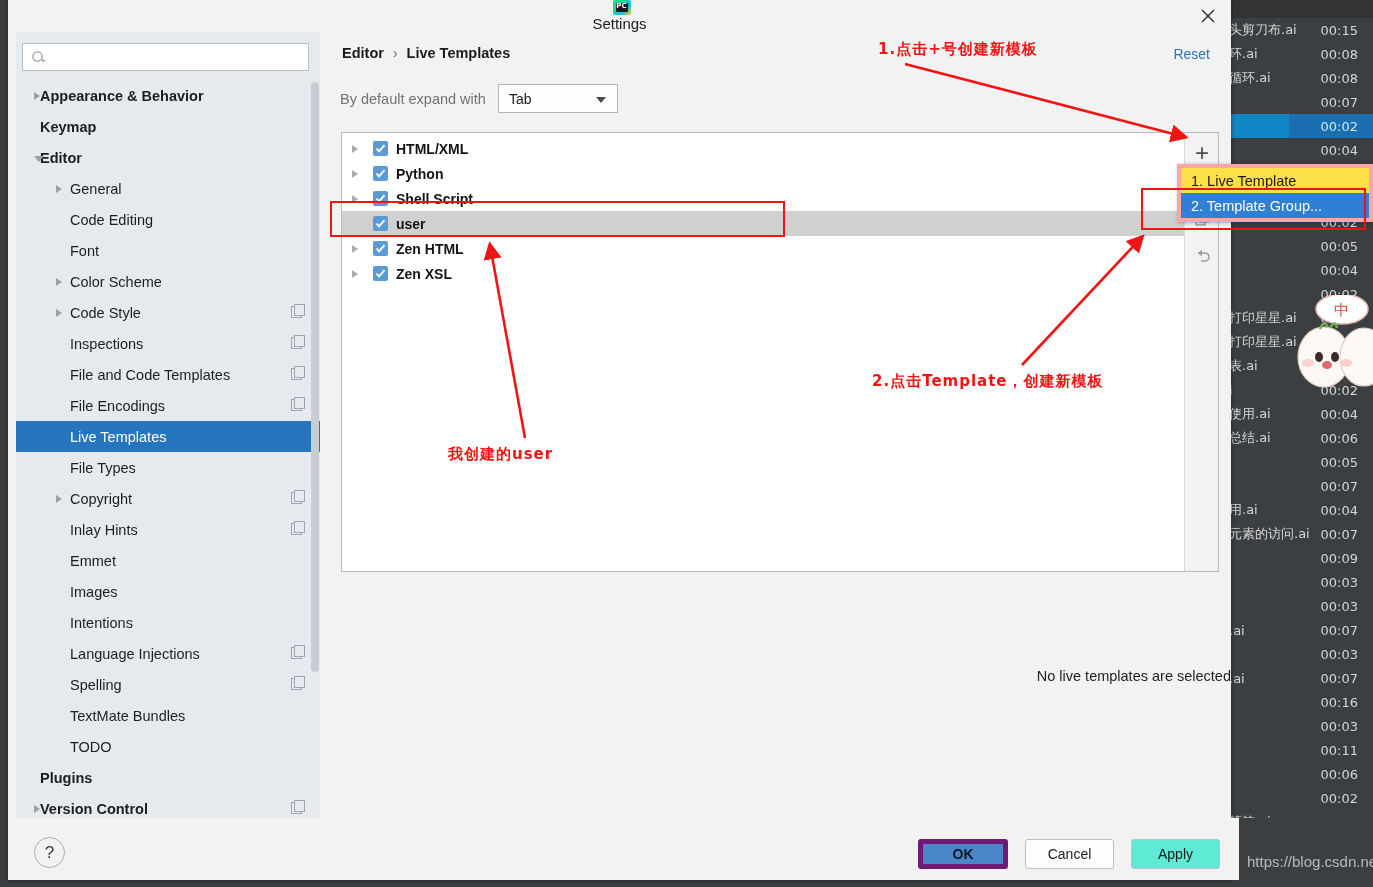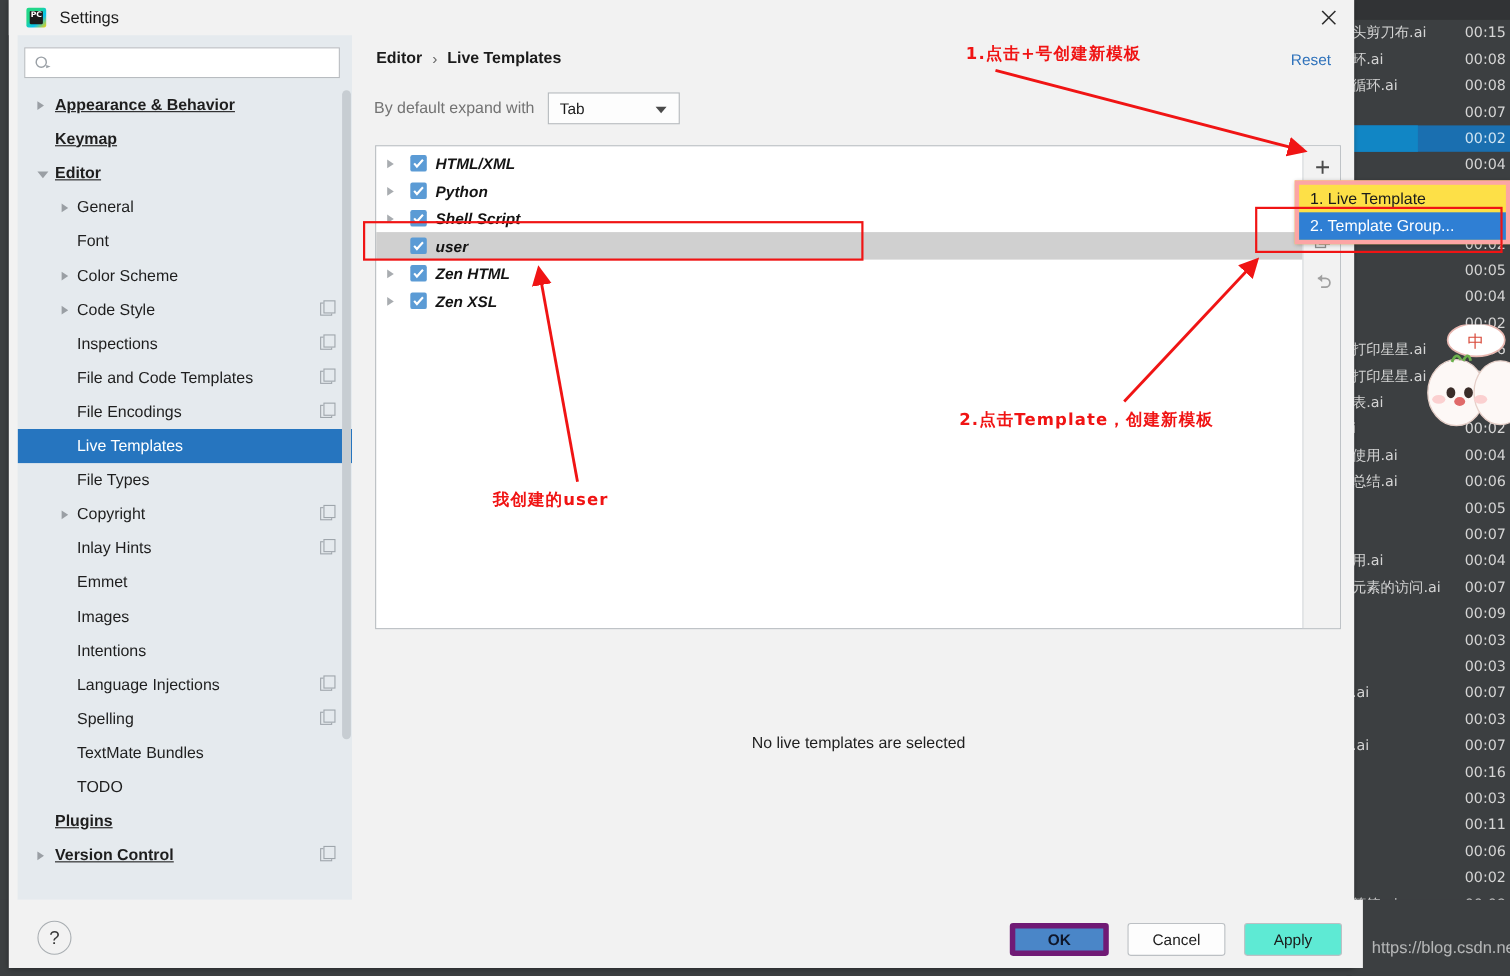--- a/index.html
+++ b/index.html
@@ -26,21 +26,21 @@
   .bg-row {
     position: relative;
     height: 24px;
     display: flex; align-items: center;
     color: #d5d5d5;
     font-size: 13px;
     font-family: "DejaVu Sans", sans-serif;
     padding-left: 0px;
   }
   .bg-row .nm { white-space: nowrap; overflow: hidden; flex: 1; }
-  .bg-row .tm { margin-left: auto; padding-right: 4px; white-space: nowrap; }
+  .bg-row .tm { margin-left: auto; padding-right: 15px; white-space: nowrap; }
   .bg-row.sel { background: #1a6fb0; }
   .bg-row.sel .tm { color: #cfe4f2; }
   .bg-row.sel .selbar {
     position: absolute; left: 0; top: 0; bottom: 0; width: 60px;
     background: #1186c5;
   }
   .bg-leftsliver {
     position: absolute; left: 1224px; top: 0; width: 5px; height: 887px;
     background: #2b2b2b;
   }
@@ -71,21 +71,21 @@
   
   #settings-window {
     position: absolute; left: 8px; top: 0px;
     width: 1223px; height: 880px;
     background: #f2f2f2;
     box-shadow: 0 0 5px rgba(0,0,0,0.45);
   }
   #titlebar {
     position: absolute; left: 0; top: 0; width: 100%; height: 32px;
     background: #f2f2f2;
-    display: flex; align-items: center;
+    display: flex; align-items: center; flex-direction: column;
   }
   #app-icon {
     width: 18px; height: 18px; margin-left: 16px; margin-right: 12px;
     border-radius: 2px;
     background: linear-gradient(135deg,#21d789 0%,#21d789 35%,#07c3f2 65%,#f8d300 100%);
     position: relative;
   }
   #app-icon::after {
     content: "";
     position: absolute; left: 3px; top: 3px; right: 3px; bottom: 3px;
@@ -143,21 +143,21 @@
   .tnode.bold { font-weight: bold; }
   .tnode.sel { background: #2675bf; color: #ffffff; }
   .tw {
     position: absolute; width: 0; height: 0;
     border-left: 6px solid #9a9fa4;
     border-top: 4.5px solid transparent;
     border-bottom: 4.5px solid transparent;
   }
   .tnode.lvl0 > .tw { left: 18px; }
   .tnode.lvl1 > .tw { left: 40px; }
-  .tnode.lvl0 > .lbl { margin-left: 16px; text-decoration: underline; }
+  .tnode.lvl0 > .lbl { margin-left: 6px; }
   .tnode.lvl1 > .lbl { margin-left: 14px; }
   .tw.open {
     border-left: 5px solid transparent;
     border-right: 5px solid transparent;
     border-top: 6px solid #9a9fa4;
     border-bottom: none;
     margin-top: 2px;
   }
   .copyicon {
     position: absolute; right: 18px; top: 9px;
@@ -221,21 +221,20 @@
     border-right: 5.5px solid transparent;
     border-top: 6.5px solid #4a4a4a;
   }
 
   
   #tmpl-box {
     position: absolute; left: 11px; top: 100px;
     width: 878px; height: 440px;
     background: #ffffff;
     border: 1px solid #b9bdc1;
-    font-style: italic;
   }
   #tmpl-list {
     position: absolute; left: 0; top: 3px; width: 843px;
   }
   .trow {
     position: relative; height: 25px;
     display: flex; align-items: center;
     font-size: 14px; font-weight: bold; color: #141414;
   }
   .trow.sel { background: #d0d0d0; }
@@ -261,21 +260,21 @@
     position: absolute; left: 0; width: 34px; height: 32px;
     display: flex; align-items: center; justify-content: center;
     cursor: pointer; color: #5a5a5a;
   }
   #tbtn-add  { top: 4px; font-size: 24px; line-height: 1; color: #4a4a4a; }
   #tbtn-copy { top: 70px; }
   #tbtn-undo { top: 106px; }
 
   #no-tmpl-msg {
     position: absolute; left: 0; top: 636px; width: 901px;
-    text-align: center; font-size: 14.5px; color: #1e1e1e;
+    text-align: right; font-size: 14.5px; color: #1e1e1e;
   }
 
   
   #dialog-bottom {
     position: absolute; left: 8px; top: 818px; width: 1223px; height: 62px;
     background: #f2f2f2;
   }
   #help-btn {
     position: absolute; left: 18px; top: 19px;
     width: 31px; height: 31px; border-radius: 50%;
@@ -541,20 +540,23 @@
         <div class="tnode lvl0 bold">
           <span class="lbl">Keymap</span>
         </div>
         <div class="tnode lvl0 bold">
           <span class="tw open"></span>
           <span class="lbl">Editor</span>
         </div>
         <div class="tnode lvl1">
           <span class="tw"></span>
           <span class="lbl">General</span>
+        </div>
+        <div class="tnode lvl1">
+          <span class="lbl">Code Editing</span>
         </div>
         <div class="tnode lvl1">
           <span class="lbl">Font</span>
         </div>
         <div class="tnode lvl1">
           <span class="tw"></span>
           <span class="lbl">Color Scheme</span>
         </div>
         <div class="tnode lvl1">
           <span class="tw"></span>

